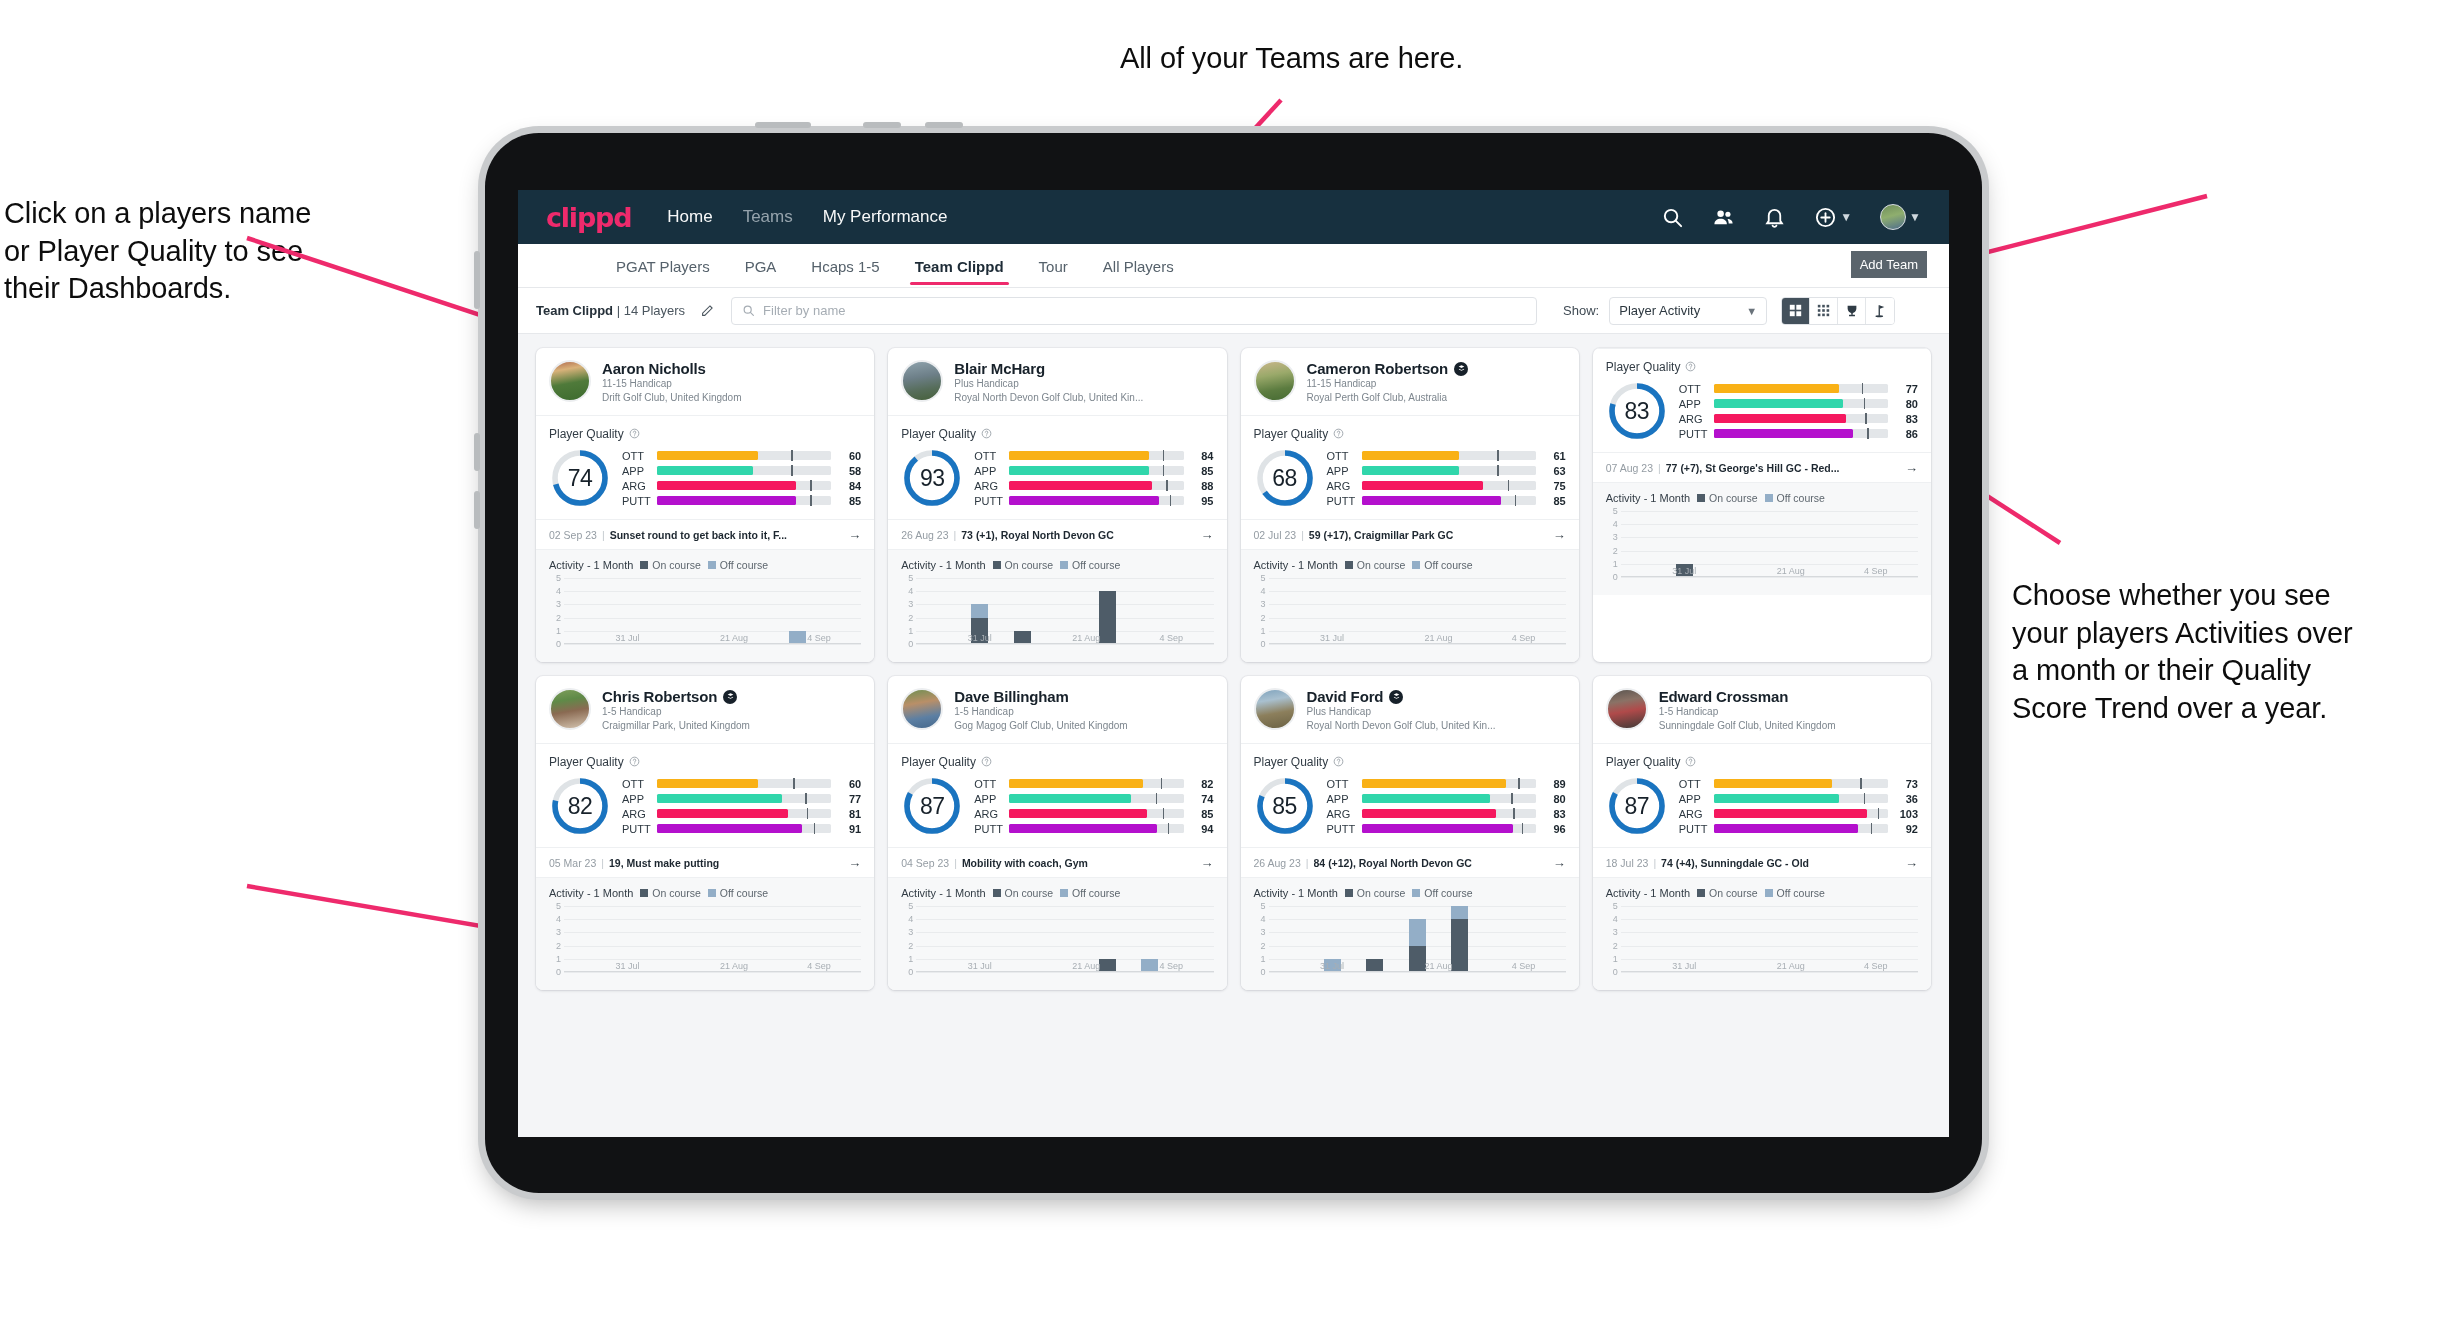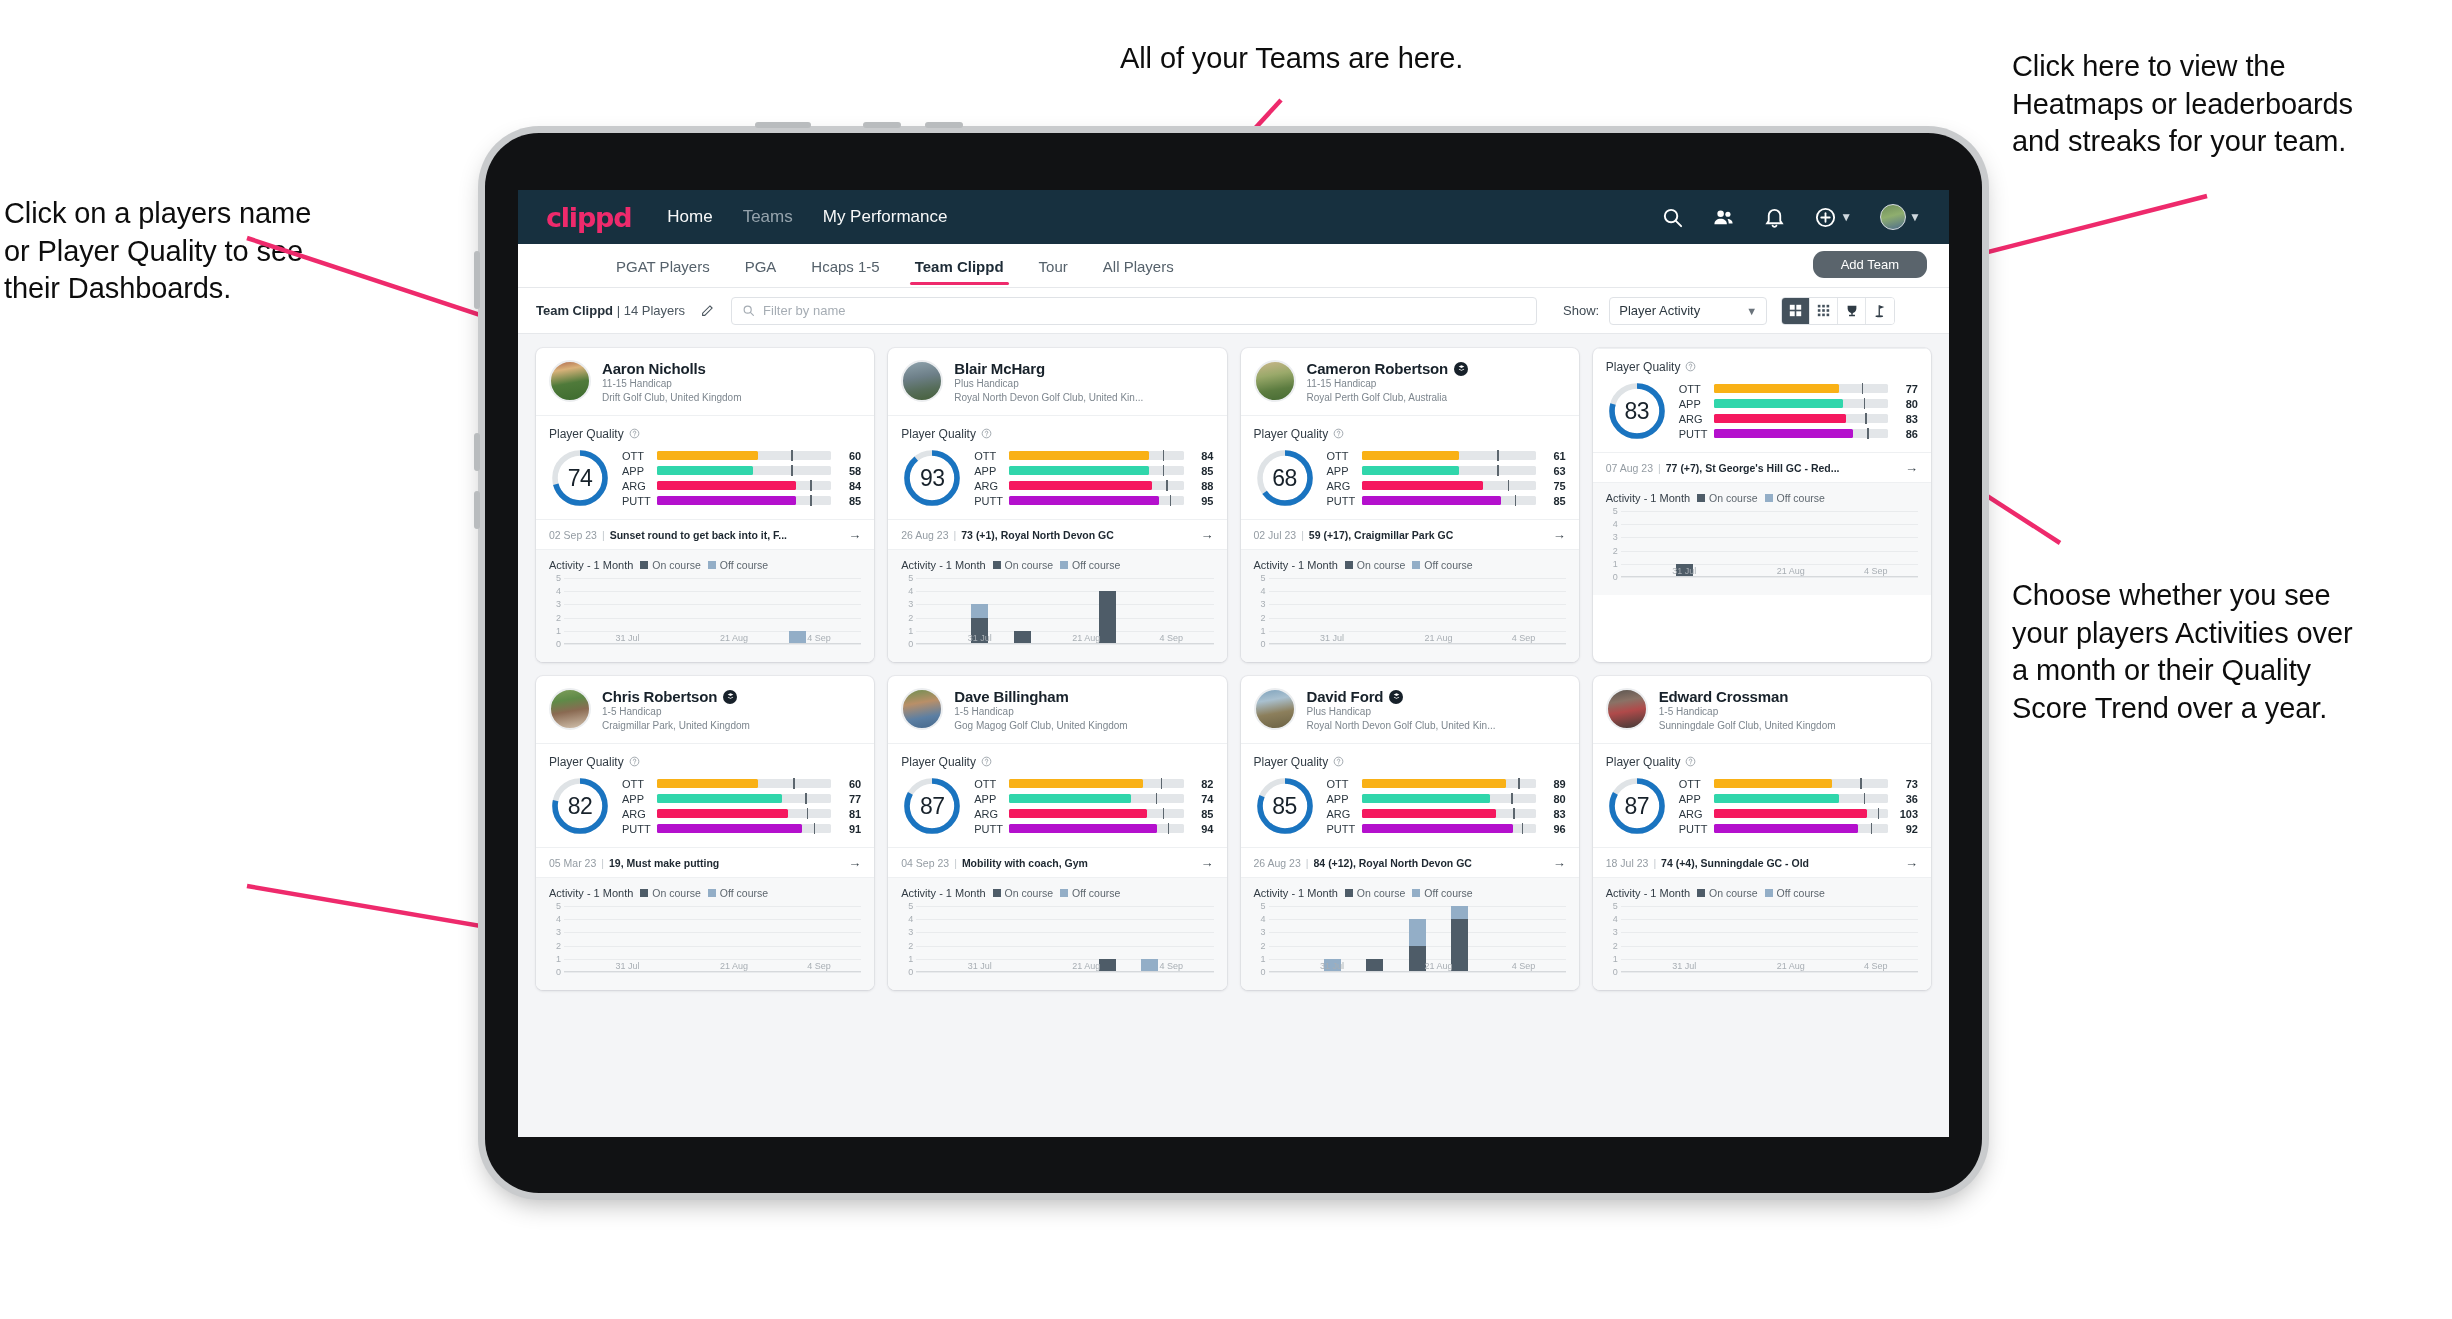--- a/index.html
+++ b/index.html
@@ -83,21 +83,21 @@
     padding: 11px 2px 10px; position: relative;
   }
   .stab.active { color: #1d2b36; font-weight: 600; }
   .stab.active::after {
     content: ""; position: absolute; left: -3px; right: -3px; bottom: 0;
     height: 3px; background: #ee2a6c; border-radius: 2px;
   }
   #addteam {
     position: absolute; right: 22px; top: 7px;
     background: #5a646c; color: #fff; font-size: 13px;
-    padding: 6px 28px; border-radius: 11px;
+    padding: 6px 9px; border-radius: 0;
   }
 
   
   #filterbar {
     height: 46px; background: #ffffff;
     display: flex; align-items: center; padding: 0 22px 0 18px;
     border-bottom: 1px solid #e6e8eb;
   }
   #teamlabel { font-size: 13px; color: #253039; font-weight: 700; white-space: nowrap; }
   #teamlabel .lt { font-weight: 400; color: #4a555e; }
@@ -202,23 +202,20 @@
   .xax { position: absolute; left: 15px; right: 0; bottom: 12px; height: 13px; }
   .xlb { position: absolute; font-size: 9px; color: #a8aeb4; transform: translateX(-50%); }
 </style>
 </head>
 <body>
 
 <div id="root">
 
   <div class="anno" style="left:1120px; top:40px;">All of your Teams are here.</div>
 
-  <div class="anno" style="left:2012px; top:48px;">Click here to view the
-Heatmaps or leaderboards
-and streaks for your team.</div>
 
   <div class="anno" style="left:4px; top:195px;">Click on a players name
 or Player Quality to see
 their Dashboards.</div>
 
   <div class="anno" style="left:2012px; top:577px;">Choose whether you see
 your players Activities over
 a month or their Quality
 Score Trend over a year.</div>
 

